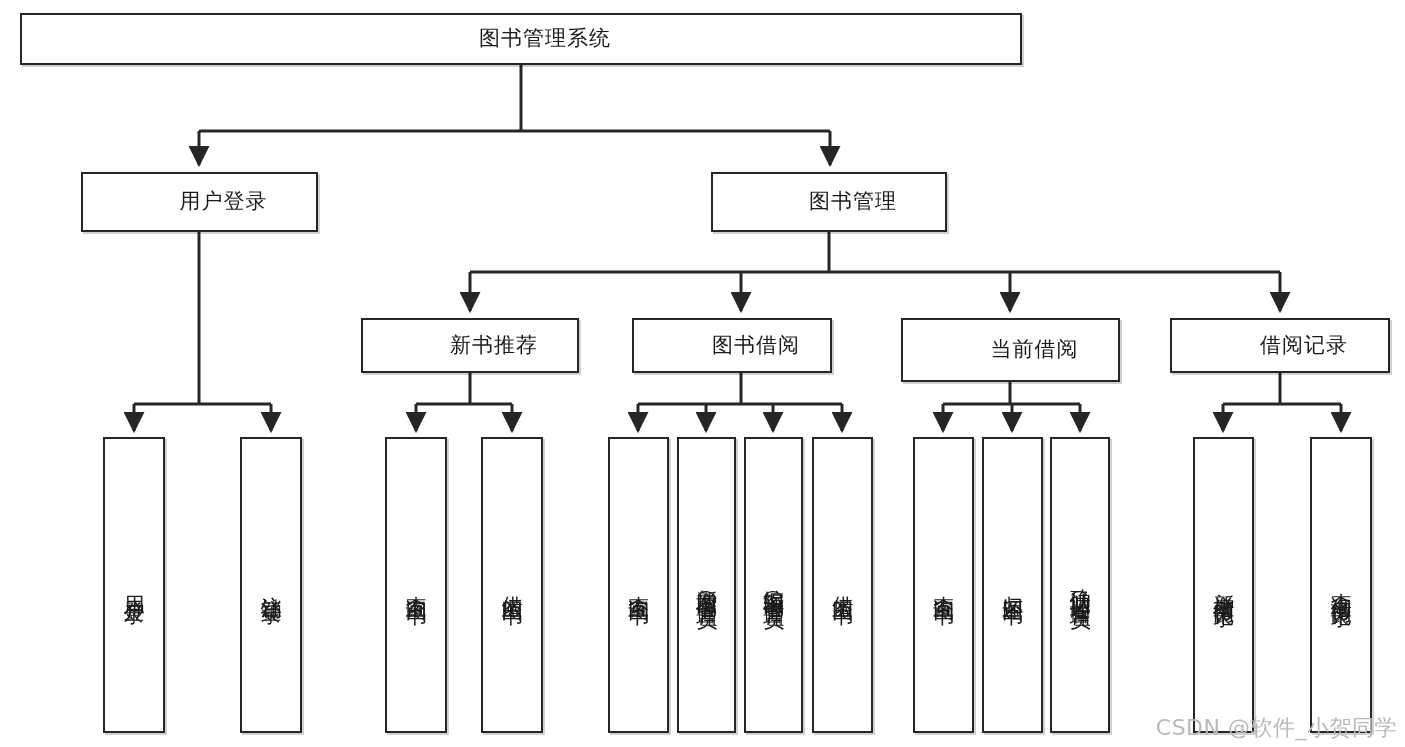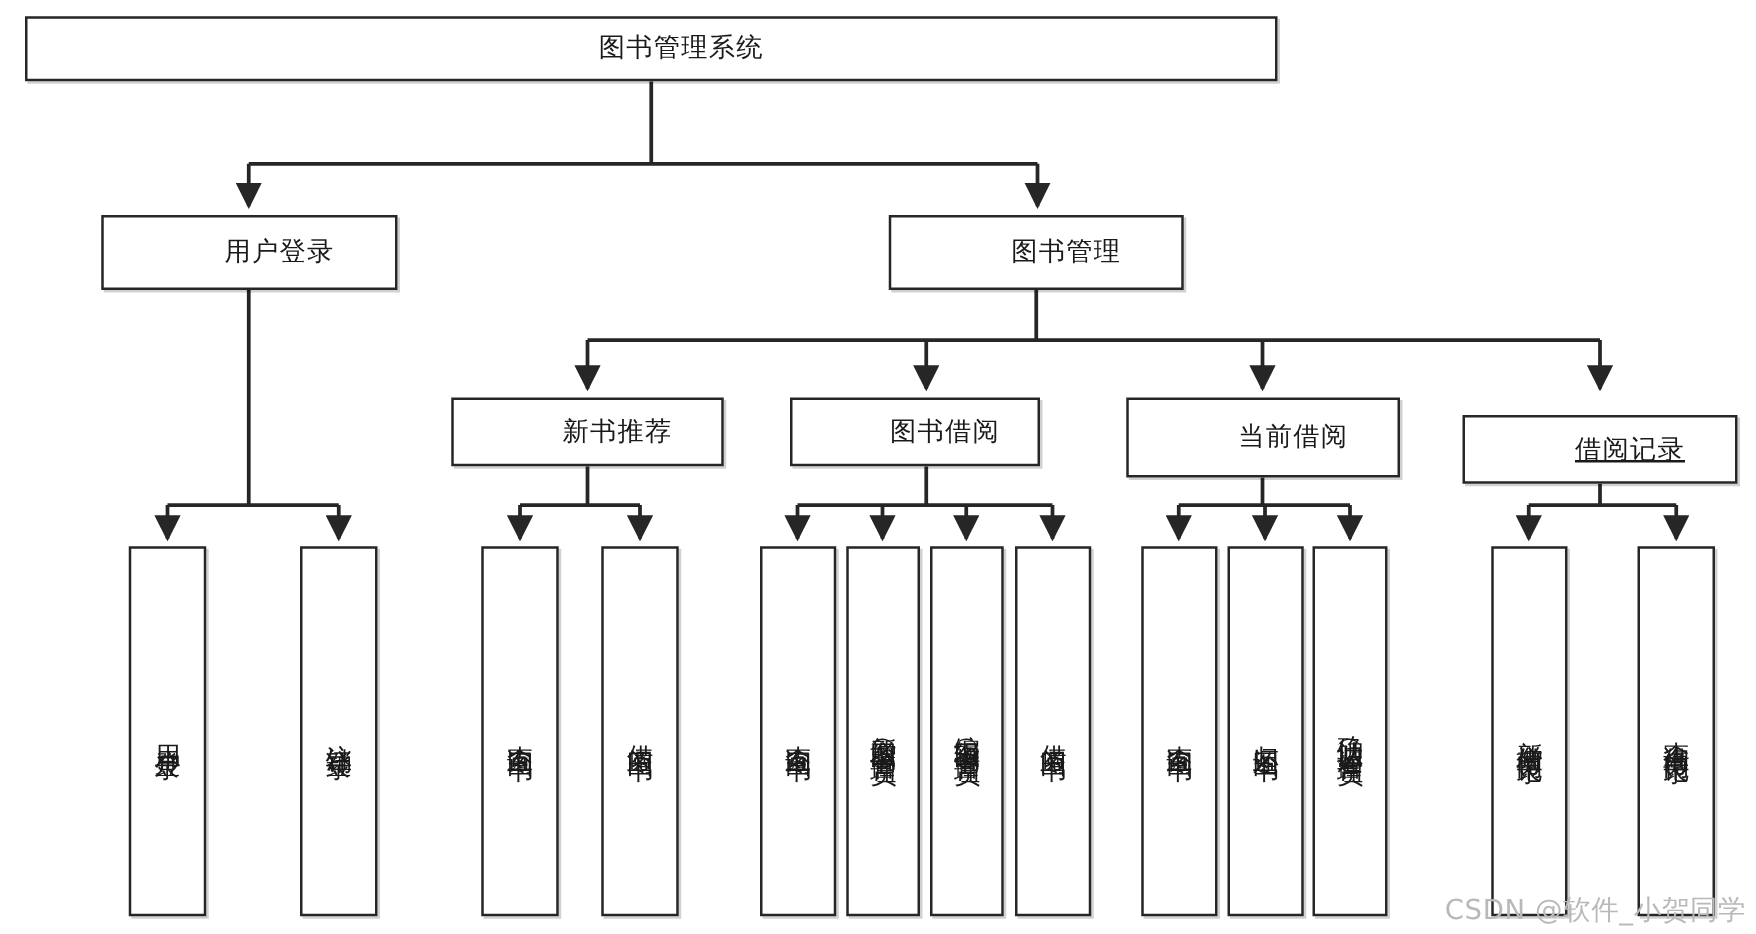--- a/index.html
+++ b/index.html
@@ -137,21 +137,21 @@
       </div>
       <div class="node horiz" style="left: 361px; top: 318px; width: 218px; height: 55px;">
         <span class="hlabel">新书推荐</span>
       </div>
       <div class="node horiz" style="left: 632px; top: 318px; width: 200px; height: 55px;">
         <span class="hlabel">图书借阅</span>
       </div>
       <div class="node horiz" style="left: 901px; top: 318px; width: 219px; height: 64px;">
         <span class="hlabel">当前借阅</span>
       </div>
-      <div class="node horiz" style="left: 1170px; top: 332px; width: 220px; height: 55px; text-decoration: underline;">
+      <div class="node horiz" style="left: 1170px; top: 318px; width: 220px; height: 55px;">
         <span class="hlabel">借阅记录</span>
       </div>
       <div class="node vert" style="left: 103px; top: 437px; width: 62px; height: 296px;">
         <span class="vlabel">用户登录</span>
       </div>
       <div class="node vert" style="left: 240px; top: 437px; width: 62px; height: 296px;">
         <span class="vlabel">注销登录</span>
       </div>
       <div class="node vert" style="left: 385px; top: 437px; width: 62px; height: 296px;">
         <span class="vlabel">查询图书</span>

